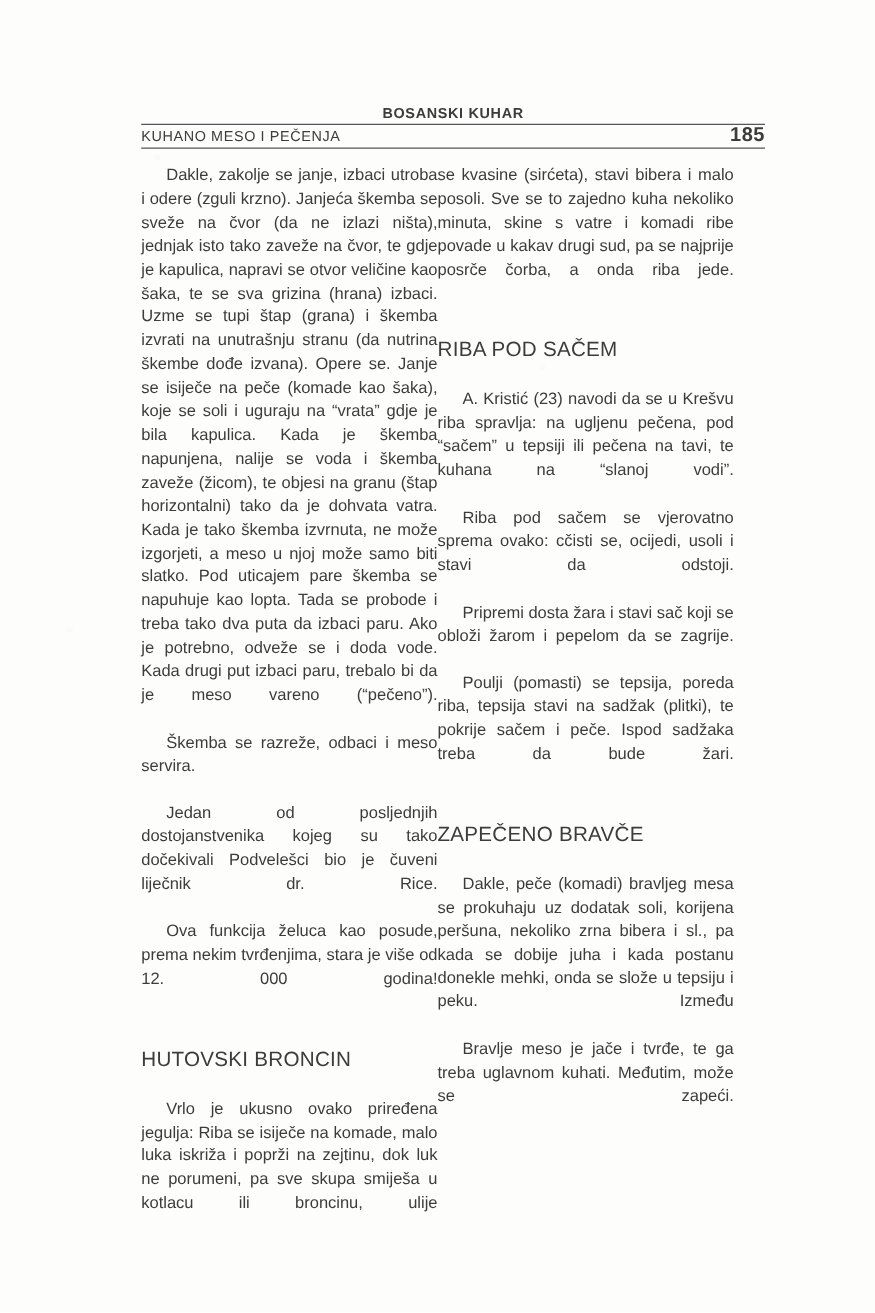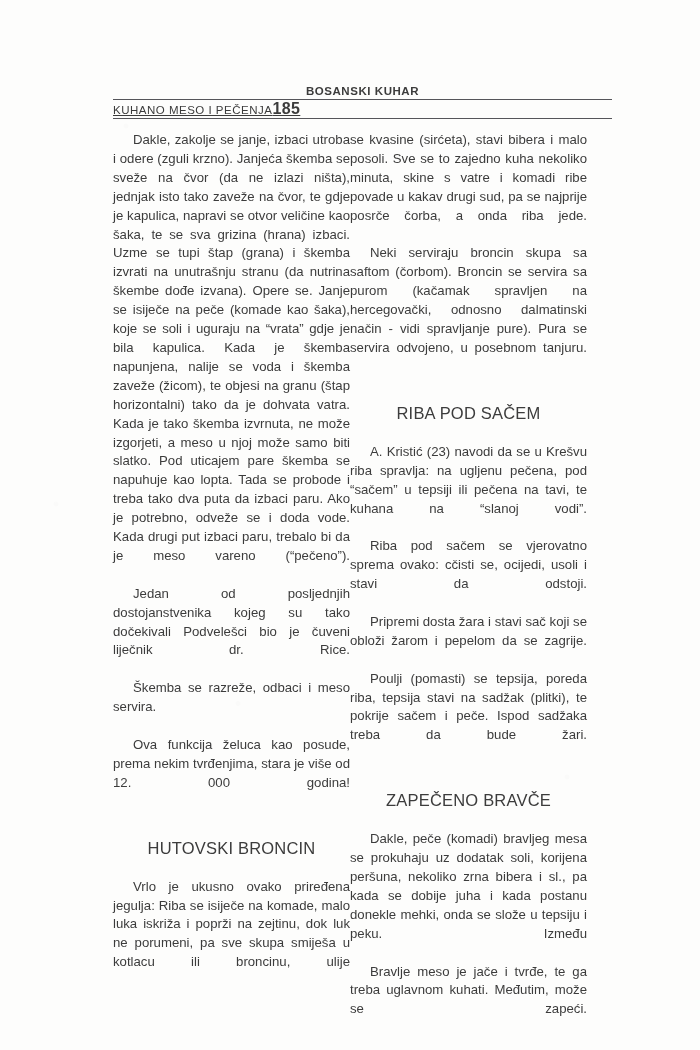--- a/index.html
+++ b/index.html
@@ -43,25 +43,24 @@
     letter-spacing: 0.55px;
     color: #3c3c3c;
     line-height: 14px;
     padding-bottom: 1px;
     border-bottom: 1.3px solid #55555a;
     text-align: center;
   }
   .rh-section-row {
     display: flex;
     align-items: baseline;
-    justify-content: flex-start;
+    justify-content: space-between;
     border-bottom: 1.3px solid #55555a;
     padding-top: 2px;
     padding-bottom: 1px;
-    text-decoration: underline;
   }
   .rh-section {
     font-size: 11.5px;
     letter-spacing: 0.5px;
     color: #3c3c3c;
     line-height: 14px;
   }
   .rh-pageno {
     font-size: 16px;
     font-weight: bold;
@@ -103,21 +102,20 @@
     width: 100%;
   }
 
   h2.section-heading {
     margin: 0;
     font-size: 16.5px;
     font-weight: normal;
     letter-spacing: 0.2px;
     line-height: 20px;
     color: #3c3c3c;
-    text-align: center;
   }
   .gap-before-heading { height: 26px; }
   .gap-after-heading  { height: 20px; }
 </style>
 </head>
 <body>
 
 <div class="page">
 
   <div class="paper-noise"></div>
@@ -127,34 +125,33 @@
     <div class="rh-section-row">
       <div class="rh-section">KUHANO MESO I PEČENJA</div>
       <div class="rh-pageno">185</div>
     </div>
   </div>
 
   <div class="columns">
 
     <div class="column">
       <p class="body">Dakle, zakolje se janje, izbaci utroba i odere (zguli krzno). Janjeća škemba se sveže na čvor (da ne izlazi ništa), jednjak isto tako zaveže na čvor, te gdje je kapulica, napravi se otvor veličine kao šaka, te se sva grizina (hrana) izbaci. Uzme se tupi štap (grana) i škemba izvrati na unutrašnju stranu (da nutrina škembe dođe izvana). Opere se. Janje se isiječe na peče (komade kao šaka), koje se soli i uguraju na “vrata” gdje je bila kapulica. Kada je škemba napunjena, nalije se voda i škemba zaveže (žicom), te objesi na granu (štap horizontalni) tako da je dohvata vatra. Kada je tako škemba izvrnuta, ne može izgorjeti, a meso u njoj može samo biti slatko. Pod uticajem pare škemba se napuhuje kao lopta. Tada se probode i treba tako dva puta da izbaci paru. Ako je potrebno, odveže se i doda vode. Kada drugi put izbaci paru, trebalo bi da je meso vareno (“pečeno”).</p>
+      <p class="body">Škemba se razreže, odbaci i meso servira.</p>
       <p class="body">Jedan od posljednjih dostojanstvenika kojeg su tako dočekivali Podvelešci bio je čuveni liječnik dr. Rice.</p>
-      <p class="body">Škemba se razreže, odbaci i meso servira.</p>
       <p class="body">Ova funkcija želuca kao posude, prema nekim tvrđenjima, stara je više od 12. 000 godina!</p>
 
       <div class="gap-before-heading"></div>
       <h2 class="section-heading">HUTOVSKI BRONCIN</h2>
       <div class="gap-after-heading"></div>
 
       <p class="body">Vrlo je ukusno ovako priređena jegulja: Riba se isiječe na komade, malo luka iskriža i poprži na zejtinu, dok luk ne porumeni, pa sve skupa smiješa u kotlacu ili broncinu, ulije</p>
     </div>
 
     <div class="column">
       <p class="body noindent">se kvasine (sirćeta), stavi bibera i malo posoli. Sve se to zajedno kuha nekoliko minuta, skine s vatre i komadi ribe povade u kakav drugi sud, pa se najprije posrče čorba, a onda riba jede.</p>
-      <p class="body">Neki serviraju broncin skupa sa saftom (čorbom). Broncin se servira sa purom (kačamak spravljen na hercegovački, odnosno dalmatinski način - vidi spravljanje pure). Pura se servira odvojeno, u posebnom tanjuru.</p>
 
       <div class="gap-before-heading"></div>
       <h2 class="section-heading">RIBA POD SAČEM</h2>
       <div class="gap-after-heading"></div>
 
       <p class="body">A. Kristić (23) navodi da se u Krešvu riba spravlja: na ugljenu pečena, pod “sačem” u tepsiji ili pečena na tavi, te kuhana na “slanoj vodi”.</p>
       <p class="body">Riba pod sačem se vjerovatno sprema ovako: cčisti se, ocijedi, usoli i stavi da odstoji.</p>
       <p class="body">Pripremi dosta žara i stavi sač koji se obloži žarom i pepelom da se zagrije.</p>
       <p class="body">Poulji (pomasti) se tepsija, poreda riba, tepsija stavi na sadžak (plitki), te pokrije sačem i peče. Ispod sadžaka treba da bude žari.</p>
 

